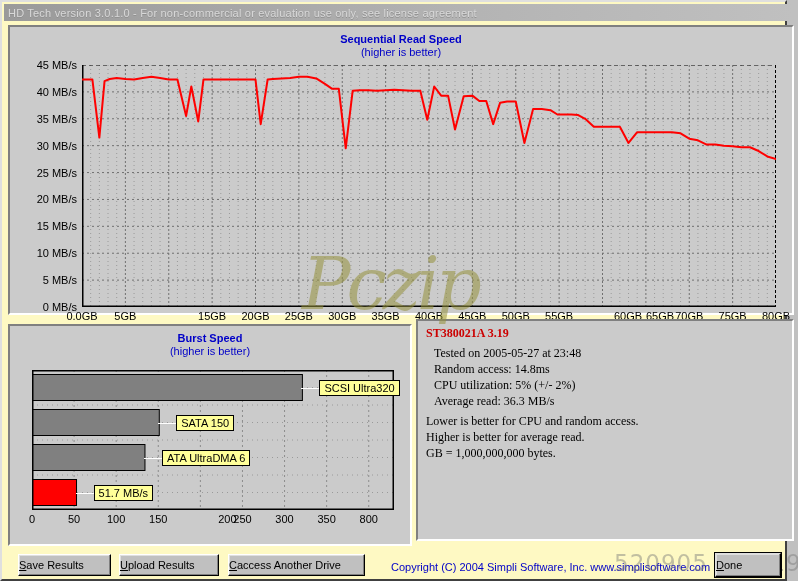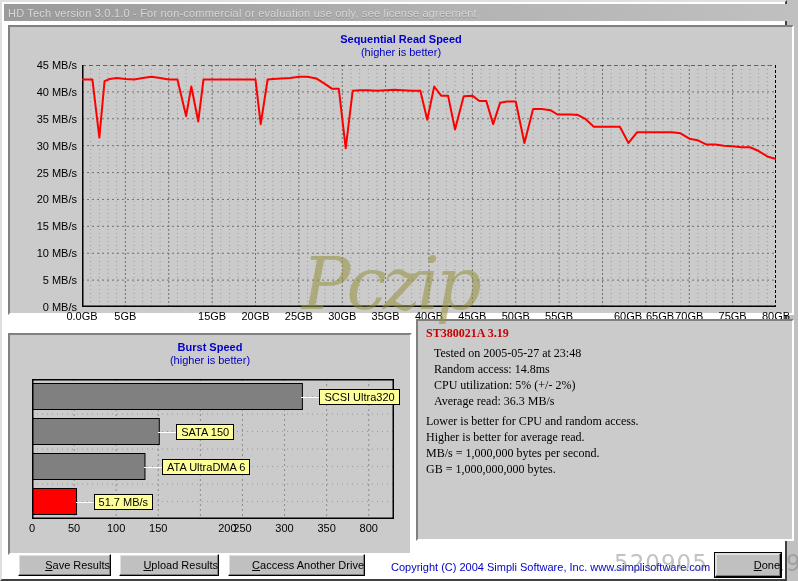--- a/index.html
+++ b/index.html
@@ -4,21 +4,21 @@
 <style>
   html,body{margin:0;padding:0;}
   body{
     width:798px;height:581px;overflow:hidden;
     background:#c0c0c0;
     font-family:"Liberation Sans",sans-serif;
     -webkit-font-smoothing:none;
   }
   .app{
     position:relative;width:787px;height:581px;
-    background:#ffffff;
+    background:#fef9c3;
     box-sizing:border-box;
     border-top:2px solid #dfdfdf;border-left:2px solid #dfdfdf;
     border-right:2px solid #404040;border-bottom:2px solid #404040;
   }
   
   .titlebar{
     position:absolute;left:2px;top:2px;width:790px;height:17px;
     background:linear-gradient(90deg,#9a9a9a 0%,#b4b4b4 60%,#c0c0c0 100%);
     display:flex;align-items:center;
   }
@@ -52,21 +52,21 @@
   .ylab{
     position:absolute;right:100%;margin-right:5px;
     font-size:11px;color:#000;white-space:nowrap;
     transform:translateY(-50%);text-align:right;
   }
   .xlab{
     position:absolute;top:100%;margin-top:3px;font-size:11px;color:#000;
     transform:translateX(-50%);white-space:nowrap;
   }
   
-  #burst-panel{left:6px;top:331px;width:404px;height:222px;}
+  #burst-panel{left:6px;top:322px;width:404px;height:222px;}
   #burst-plot{position:absolute;left:22px;top:44px;width:362px;height:140px;}
   .calloutline{position:absolute;height:1px;background:#ffffff;}
   .callout{
     position:absolute;background:#ffff99;border:1px solid #000;
     font-size:11px;padding:1px 4px;white-space:nowrap;color:#000;
     transform:translateY(-50%);
   }
   .bxlab{position:absolute;top:100%;margin-top:3px;font-size:11px;
     color:#000;transform:translateX(-50%);}
   
@@ -85,21 +85,21 @@
     position:absolute;left:8px;top:92px;
     font-family:"Liberation Serif",serif;font-size:12px;color:#000;
     line-height:16px;
   }
   
   .btn{
     position:absolute;background:#c0c0c0;font-size:11px;color:#000;
     border-top:1px solid #ffffff;border-left:1px solid #ffffff;
     border-right:1px solid #000000;border-bottom:1px solid #000000;
     box-shadow:inset -1px -1px 0 #808080, inset 1px 1px 0 #dfdfdf;
-    display:flex;align-items:center;justify-content:flex-end;
+    display:flex;align-items:center;justify-content:flex-start;
     box-sizing:border-box;cursor:default;
   }
   .btn u{text-decoration:underline;}
   .copyright{
     position:absolute;font-size:11px;color:#0000c8;white-space:nowrap;
   }
   
   .wm-script{
     position:absolute;left:300px;top:240px;
     font-family:"DejaVu Serif",serif;font-style:italic;
@@ -304,21 +304,20 @@
     <div class="drive-name">ST380021A 3.19</div>
     <div class="info-lines">
       <div>Tested on 2005-05-27 at 23:48</div>
       <div>Random access: 14.8ms</div>
       <div>CPU utilization: 5% (+/- 2%)</div>
       <div>Average read: 36.3 MB/s</div>
     </div>
     <div class="note-lines">
       <div>Lower is better for CPU and random access.</div>
       <div>Higher is better for average read.</div>
-      <div>MB/s = 1,000,000 bytes per second.</div>
       <div>GB = 1,000,000,000 bytes.</div>
     </div>
   </div>
 
   <div class="btn" style="left:16px;top:552px;width:93px;height:22px;">
     <span><u>S</u><span>ave Results</span></span>
   </div>
 
   <div class="btn" style="left:117px;top:552px;width:100px;height:22px;">
     <span><u>U</u><span>pload Results</span></span>

